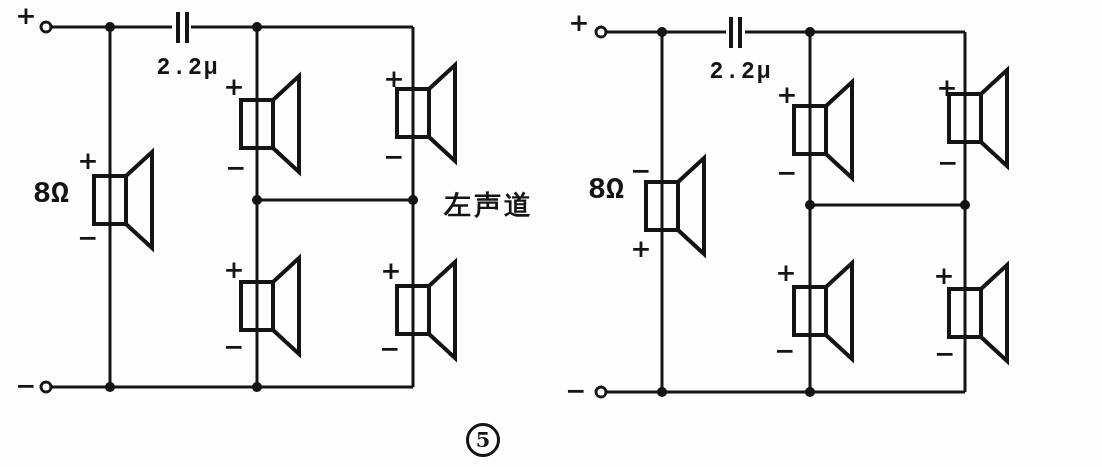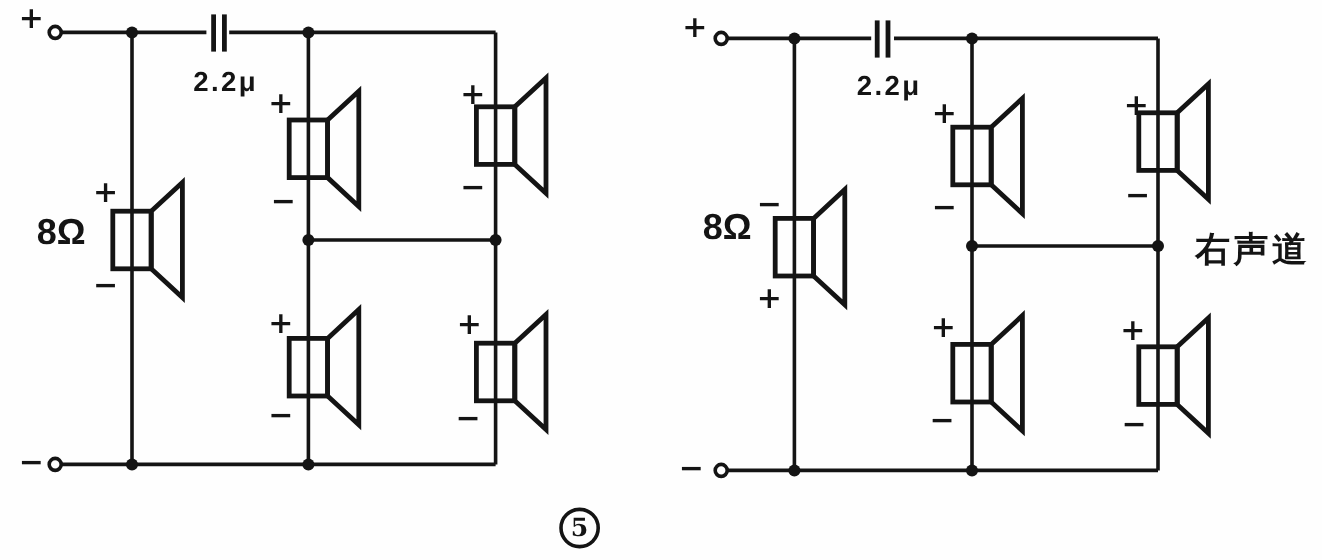--- a/index.html
+++ b/index.html
@@ -7,21 +7,21 @@
     position:relative;width:1102px;height:467px;background:#fefefe;
     font-family:"DejaVu Sans",sans-serif;color:#141414;overflow:hidden;
   }
   #wiring{position:absolute;left:0;top:0;}
   .wire{stroke:#141414;stroke-width:3;fill:none;}
   .thick{stroke:#141414;stroke-width:4;fill:none;}
   .dot{fill:#141414;stroke:none;}
   .term{fill:#fefefe;stroke:#141414;stroke-width:3;}
   .lbl{position:absolute;transform:translate(-50%,-50%);white-space:nowrap;line-height:1;}
   .sign{font-family:"DejaVu Serif",serif;font-weight:bold;font-size:25px;}
-  .serif{font-family:Liberation Sans, sans-serif;font-weight:bold;}
+  .serif{font-family:Liberation Mono, monospace;font-weight:bold;}
   .cap-lbl{font-size:23px;letter-spacing:2px;}
   .imp-lbl{font-size:30px;}
   .cjk{font-family:"DejaVu Sans",sans-serif;font-weight:bold;font-size:27px;letter-spacing:3px;}
   .fig-badge{
     position:absolute;transform:translate(-50%,-50%);
     width:28px;height:28px;border:3px solid #141414;border-radius:50%;
     text-align:center;line-height:28px;font-family:"DejaVu Serif",serif;
     font-weight:bold;font-size:21px;
   }
 </style>
@@ -91,37 +91,37 @@
   <div class="lbl sign" style="left:88px;top:237px;">−</div>
   <div class="lbl sign" style="left:234px;top:86px;">+</div>
   <div class="lbl sign" style="left:236px;top:167px;">−</div>
   <div class="lbl sign" style="left:234px;top:269px;">+</div>
   <div class="lbl sign" style="left:234px;top:346px;">−</div>
   <div class="lbl sign" style="left:394px;top:78px;">+</div>
   <div class="lbl sign" style="left:394px;top:156px;">−</div>
   <div class="lbl sign" style="left:391px;top:270px;">+</div>
   <div class="lbl sign" style="left:390px;top:348px;">−</div>
 
+  <div class="lbl cjk" style="left:489px;top:204px;">左声道</div>
 
   <div class="lbl sign" style="left:579px;top:22px;">+</div>
   <div class="lbl sign" style="left:576px;top:390px;">−</div>
 
   <div class="lbl serif cap-lbl" style="left:741px;top:72px;">2.2μ</div>
   <div class="lbl serif imp-lbl" style="left:606px;top:190px;">8Ω</div>
 
   <div class="lbl sign" style="left:641px;top:170px;">−</div>
   <div class="lbl sign" style="left:641px;top:248px;">+</div>
   <div class="lbl sign" style="left:787px;top:94px;">+</div>
   <div class="lbl sign" style="left:787px;top:172px;">−</div>
   <div class="lbl sign" style="left:786px;top:272px;">+</div>
   <div class="lbl sign" style="left:785px;top:350px;">−</div>
   <div class="lbl sign" style="left:947px;top:87px;">+</div>
   <div class="lbl sign" style="left:948px;top:162px;">−</div>
   <div class="lbl sign" style="left:944px;top:275px;">+</div>
   <div class="lbl sign" style="left:945px;top:353px;">−</div>
 
-  <div class="lbl cjk" style="left:1044px;top:208px;font-size:29px;">右声道</div>
 
   <div class="fig-badge" style="left:483px;top:440px;">
     <span>5</span>
   </div>
 
 </div>
 
 </body></html>

